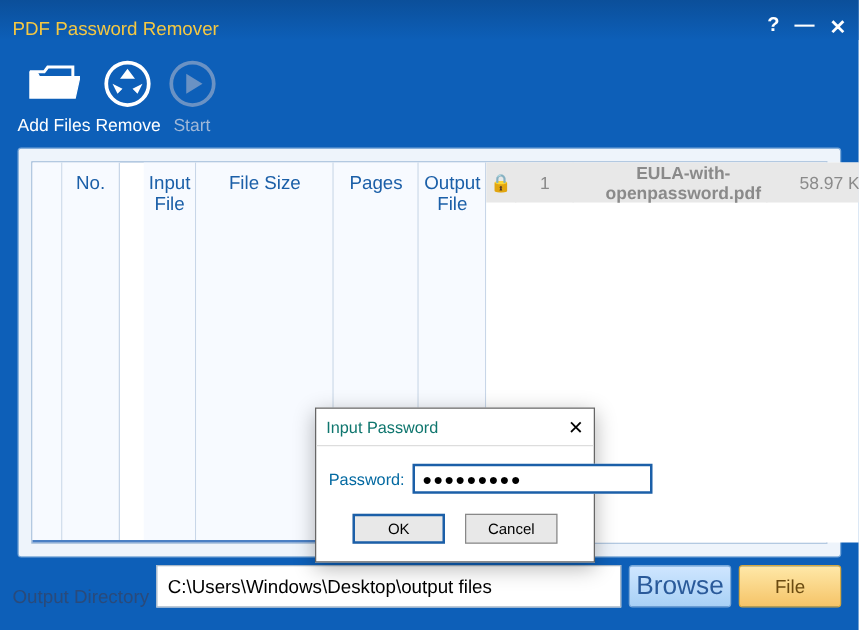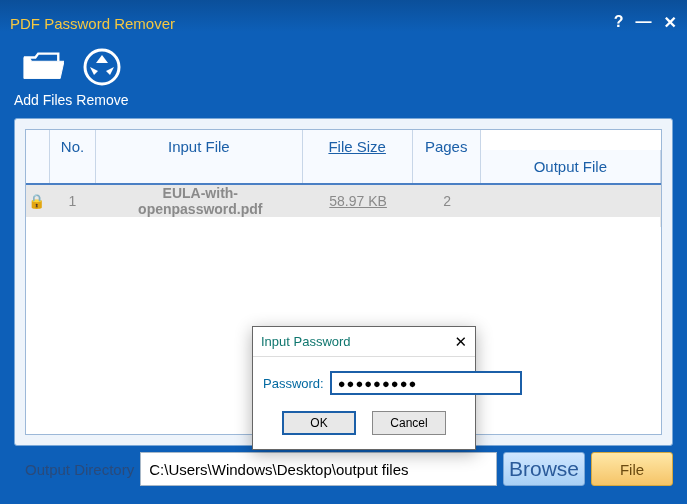--- a/index.html
+++ b/index.html
@@ -13,38 +13,38 @@
     .titlebar-btn { cursor: pointer; font-size: 16px; font-weight: bold; color: #fff; }
     
     .toolbar { height: 86px; padding: 10px 14px; display: flex; gap: 4px; align-items: flex-end; }
     .tool-btn { display: flex; flex-direction: column; align-items: center; gap: 4px; cursor: pointer; }
     .tool-icon { width: 42px; height: 42px; display: flex; align-items: center; justify-content: center; }
     .tool-label { color: #fff; font-size: 14px; }
     .tool-btn.disabled .tool-label { color: #a0b8d8; }
     
     .content-panel { flex: 1; margin: 0 14px 6px 14px; background: #eef4fb; border-radius: 3px; padding: 10px; display: flex; flex-direction: column; border: 1px solid #7aa8d8; }
     
-    .table-wrap { background: #fff; border: 1px solid #9cb8d8; flex: 1; display: flex; flex-direction: column; position: relative; }
+    .table-wrap { background: #fff; border: 1px solid #9cb8d8; flex: 1; display: flex; flex-direction: row; position: relative; }
     .table-header { display: flex; border-bottom: 2px solid #4a7fc4; }
     .table-header > div { padding: 8px 4px; text-align: center; color: #1b5fa8; font-size: 15px; border-right: 1px solid #c8d6e8; background: #f7faff; }
     .col-lock { width: 24px; }
     .col-no { width: 46px; }
-    .col-input { flex: 1.5; }
-    .col-size { width: 110px; text-decoration: underline; }
+    .col-input { flex: 1.5; margin-left: 19px; }
+    .col-size { width: 110px; }
     .col-pages { width: 68px; }
-    .col-output { flex: 1.3; border-right: none; margin-top: 20px; }
+    .col-output { flex: 1.3; border-right: none; }
     
     .table-body { flex: 1; background: #fff; }
     .table-row { display: flex; height: 32px; align-items: center; background: #e8e8e8; }
     .table-row > div { padding: 4px; text-align: center; color: #8a8a8a; font-size: 14px; border-right: 1px solid #e8e8e8; height:100%; display:flex; align-items:center; justify-content:center;}
     .table-row .col-input { justify-content: flex-start; padding-left: 6px; font-weight: bold; }
     
     .lock-icon { color: #d4a020; font-size: 14px; }
     
-    .output-row { display: flex; align-items: center; gap: 6px; margin: 0 14px 18px 25px; }
+    .output-row { display: flex; align-items: flex-end; gap: 6px; margin: 0 14px 18px 10px; }
     .output-label { color: #2a4a7a; font-size: 15px; }
     .output-input { flex: 1; height: 34px; padding: 4px 8px; border: 1px solid #a8b8c8; font-size: 15px; background:#fff; }
     .browse-btn { width: 82px; height: 34px; background: linear-gradient(to bottom, #cfe6ff, #a8d0f5); border: 1px solid #7aa8d8; color: #2a5a9a; font-size: 21px; border-radius: 3px; cursor: pointer; }
     .open-btn { width: 82px; height: 34px; background: linear-gradient(to bottom, #ffe8a8, #f5c468); border: 1px solid #d4a840; color: #6a4a10; font-size: 15px; border-radius: 3px; cursor: pointer; }
     
     .modal { position: absolute; left: 226px; top: 196px; width: 224px; background: #fff; border: 1px solid #666; box-shadow: 0 4px 16px rgba(0,0,0,0.3); z-index: 10; }
     .modal-titlebar { height: 30px; display: flex; align-items: center; padding: 0 8px; border-bottom: 1px solid #ddd; }
     .modal-title { flex: 1; font-size: 13px; color: #0f766e; }
     .modal-close { cursor: pointer; font-size: 15px; font-weight: 400; }
     .modal-body { padding: 14px 10px 6px 10px; display: flex; align-items: center; gap: 6px; }
@@ -78,20 +78,29 @@
       <div class="tool-label">Add Files</div>
     </div>
     <div class="tool-btn">
       <div class="tool-icon">
         <svg width="40" height="40" viewBox="0 0 40 40">
             <circle cx="20" cy="20" r="17" fill="none" stroke="#fff" stroke-width="3"></circle>
             <path d="M20 8 L26 16 L14 16 Z M12 28 L8 20 L16 24 Z M28 28 L32 20 L24 24 Z" fill="#fff"></path>
           </svg>
       </div>
       <div class="tool-label">Remove</div>
+    </div>
+    <div class="tool-btn disabled">
+      <div class="tool-icon">
+        <svg width="40" height="40" viewBox="0 0 40 40">
+            <circle cx="20" cy="20" r="17" fill="none" stroke="#6a92c4" stroke-width="3"></circle>
+            <path d="M15 12 L28 20 L15 28 Z" fill="#6a92c4"></path>
+          </svg>
+      </div>
+      <div class="tool-label">Start</div>
     </div>
   </div>
 
   <div class="content-panel">
     <div class="table-wrap">
       <div class="table-header">
         <div class="col-lock"></div>
         <div class="col-no">No.</div>
         <div class="col-input">Input File</div>
         <div class="col-size">File Size</div>

